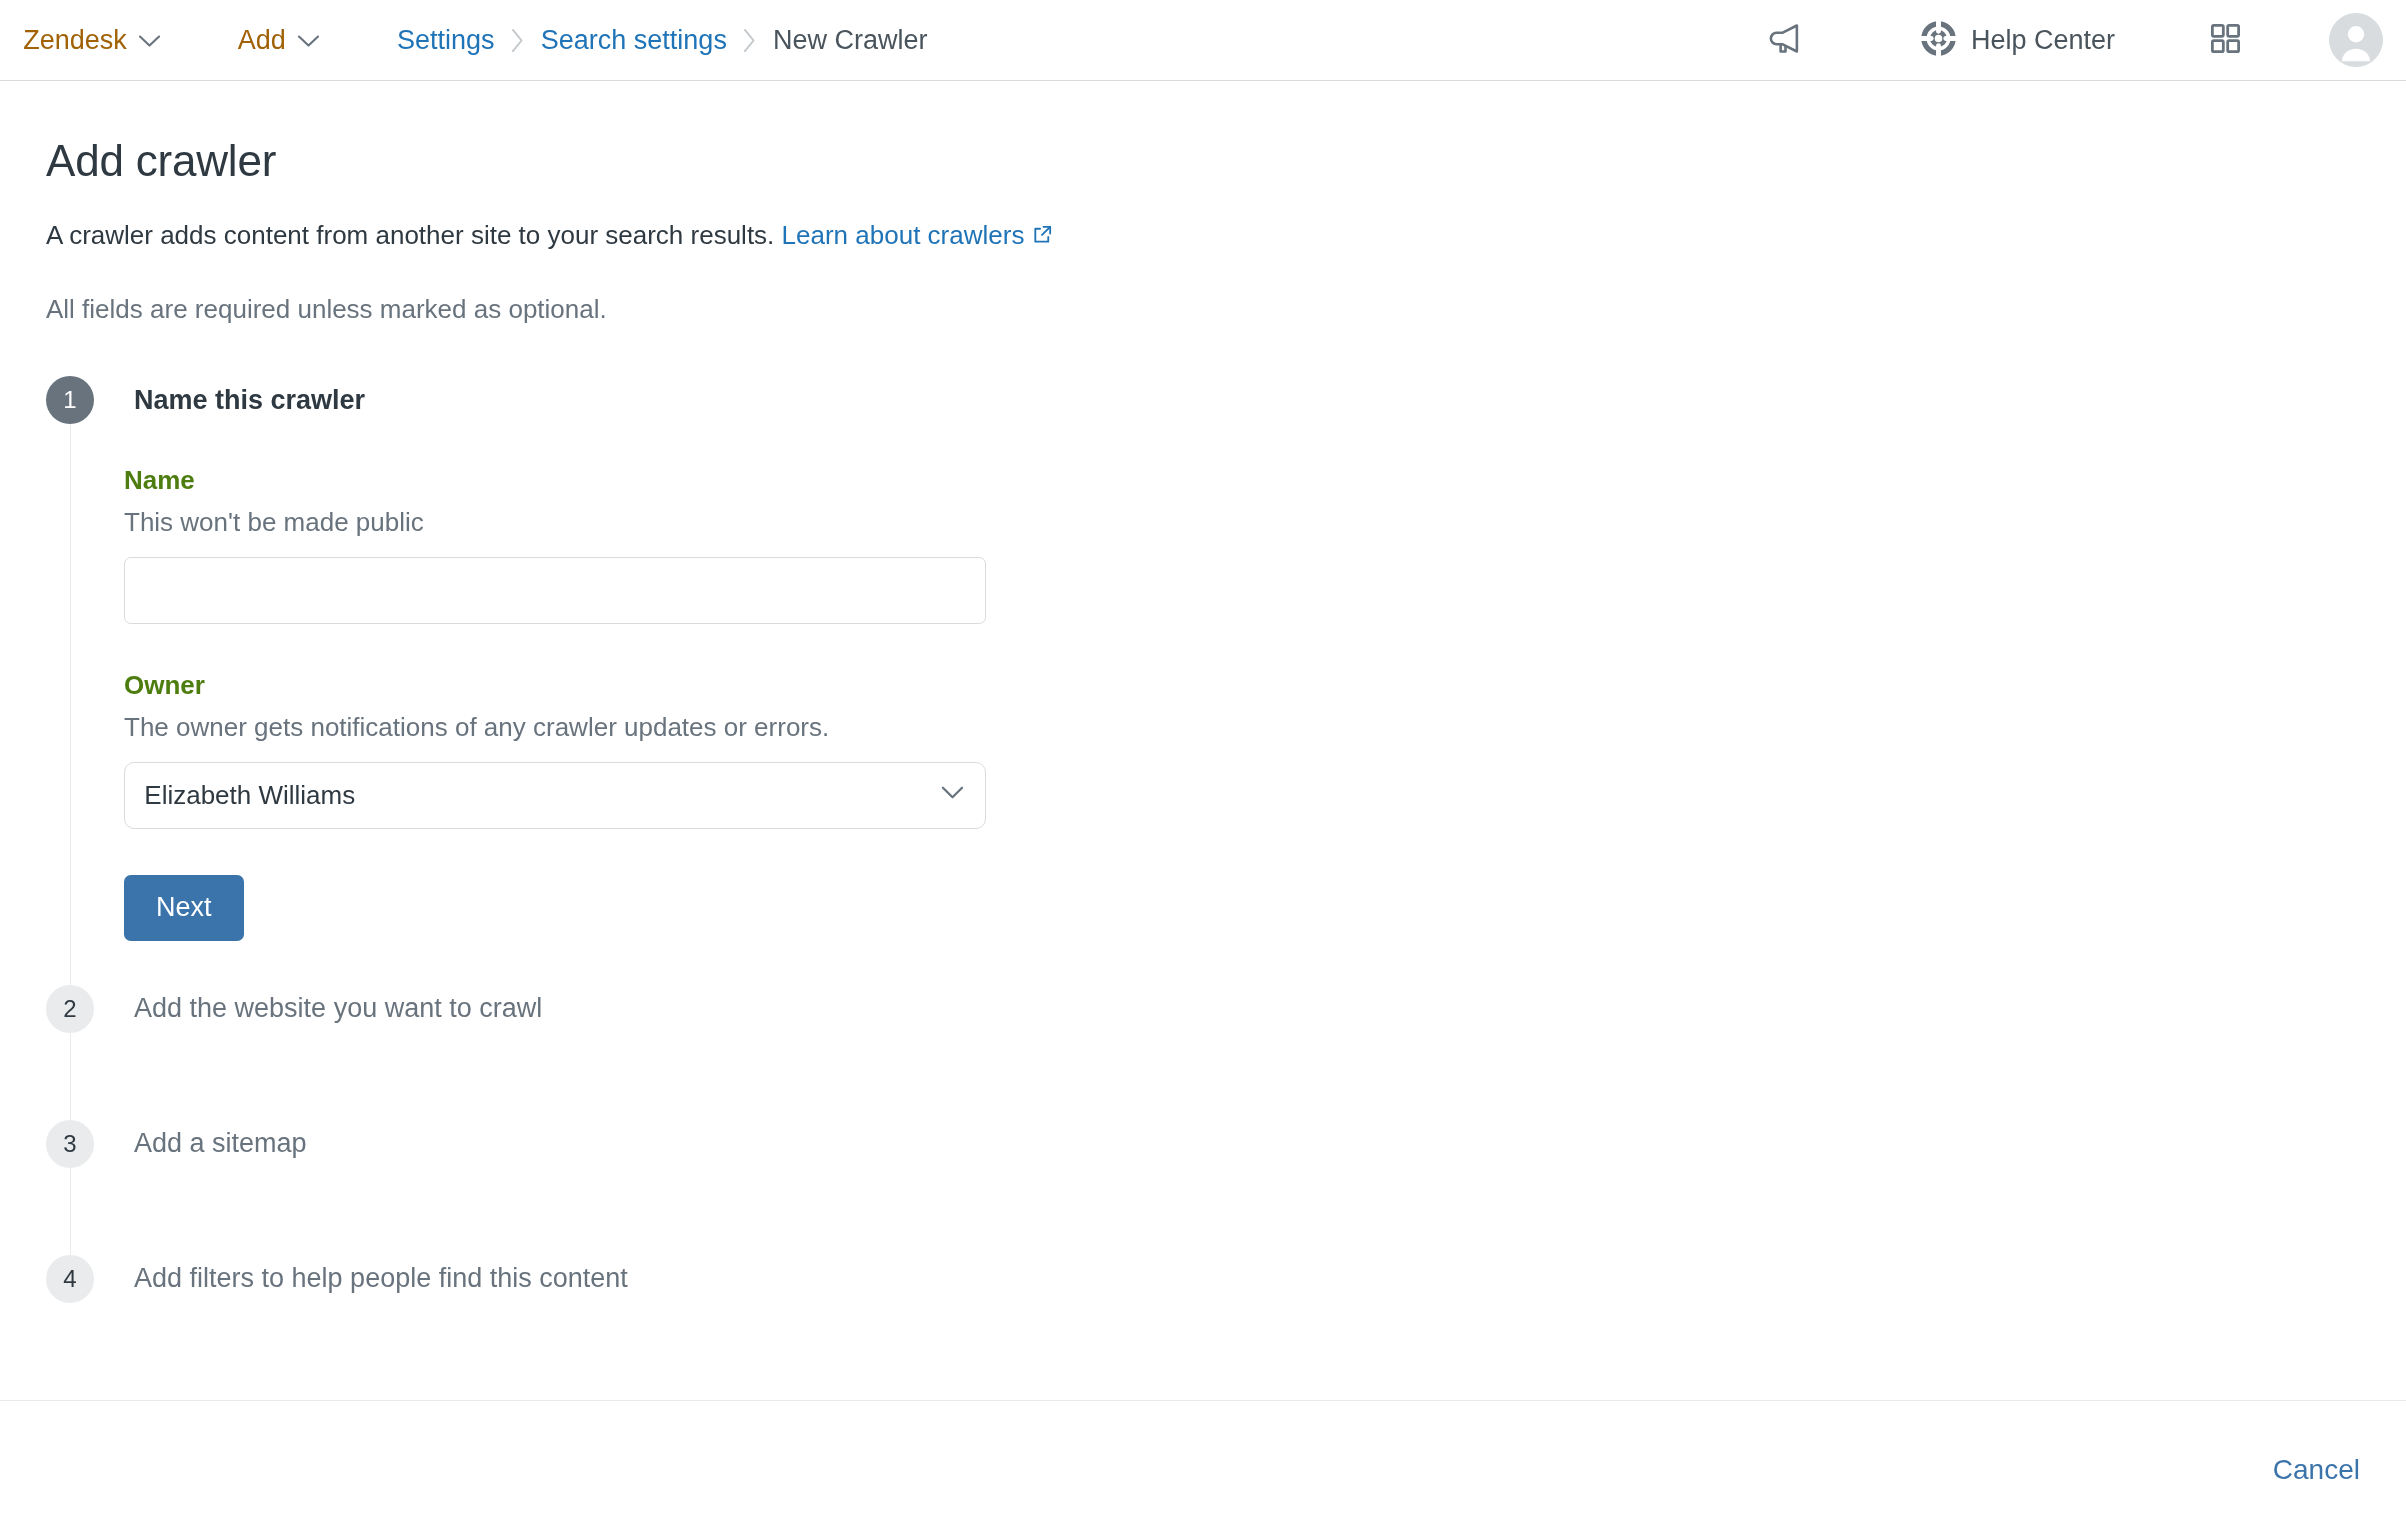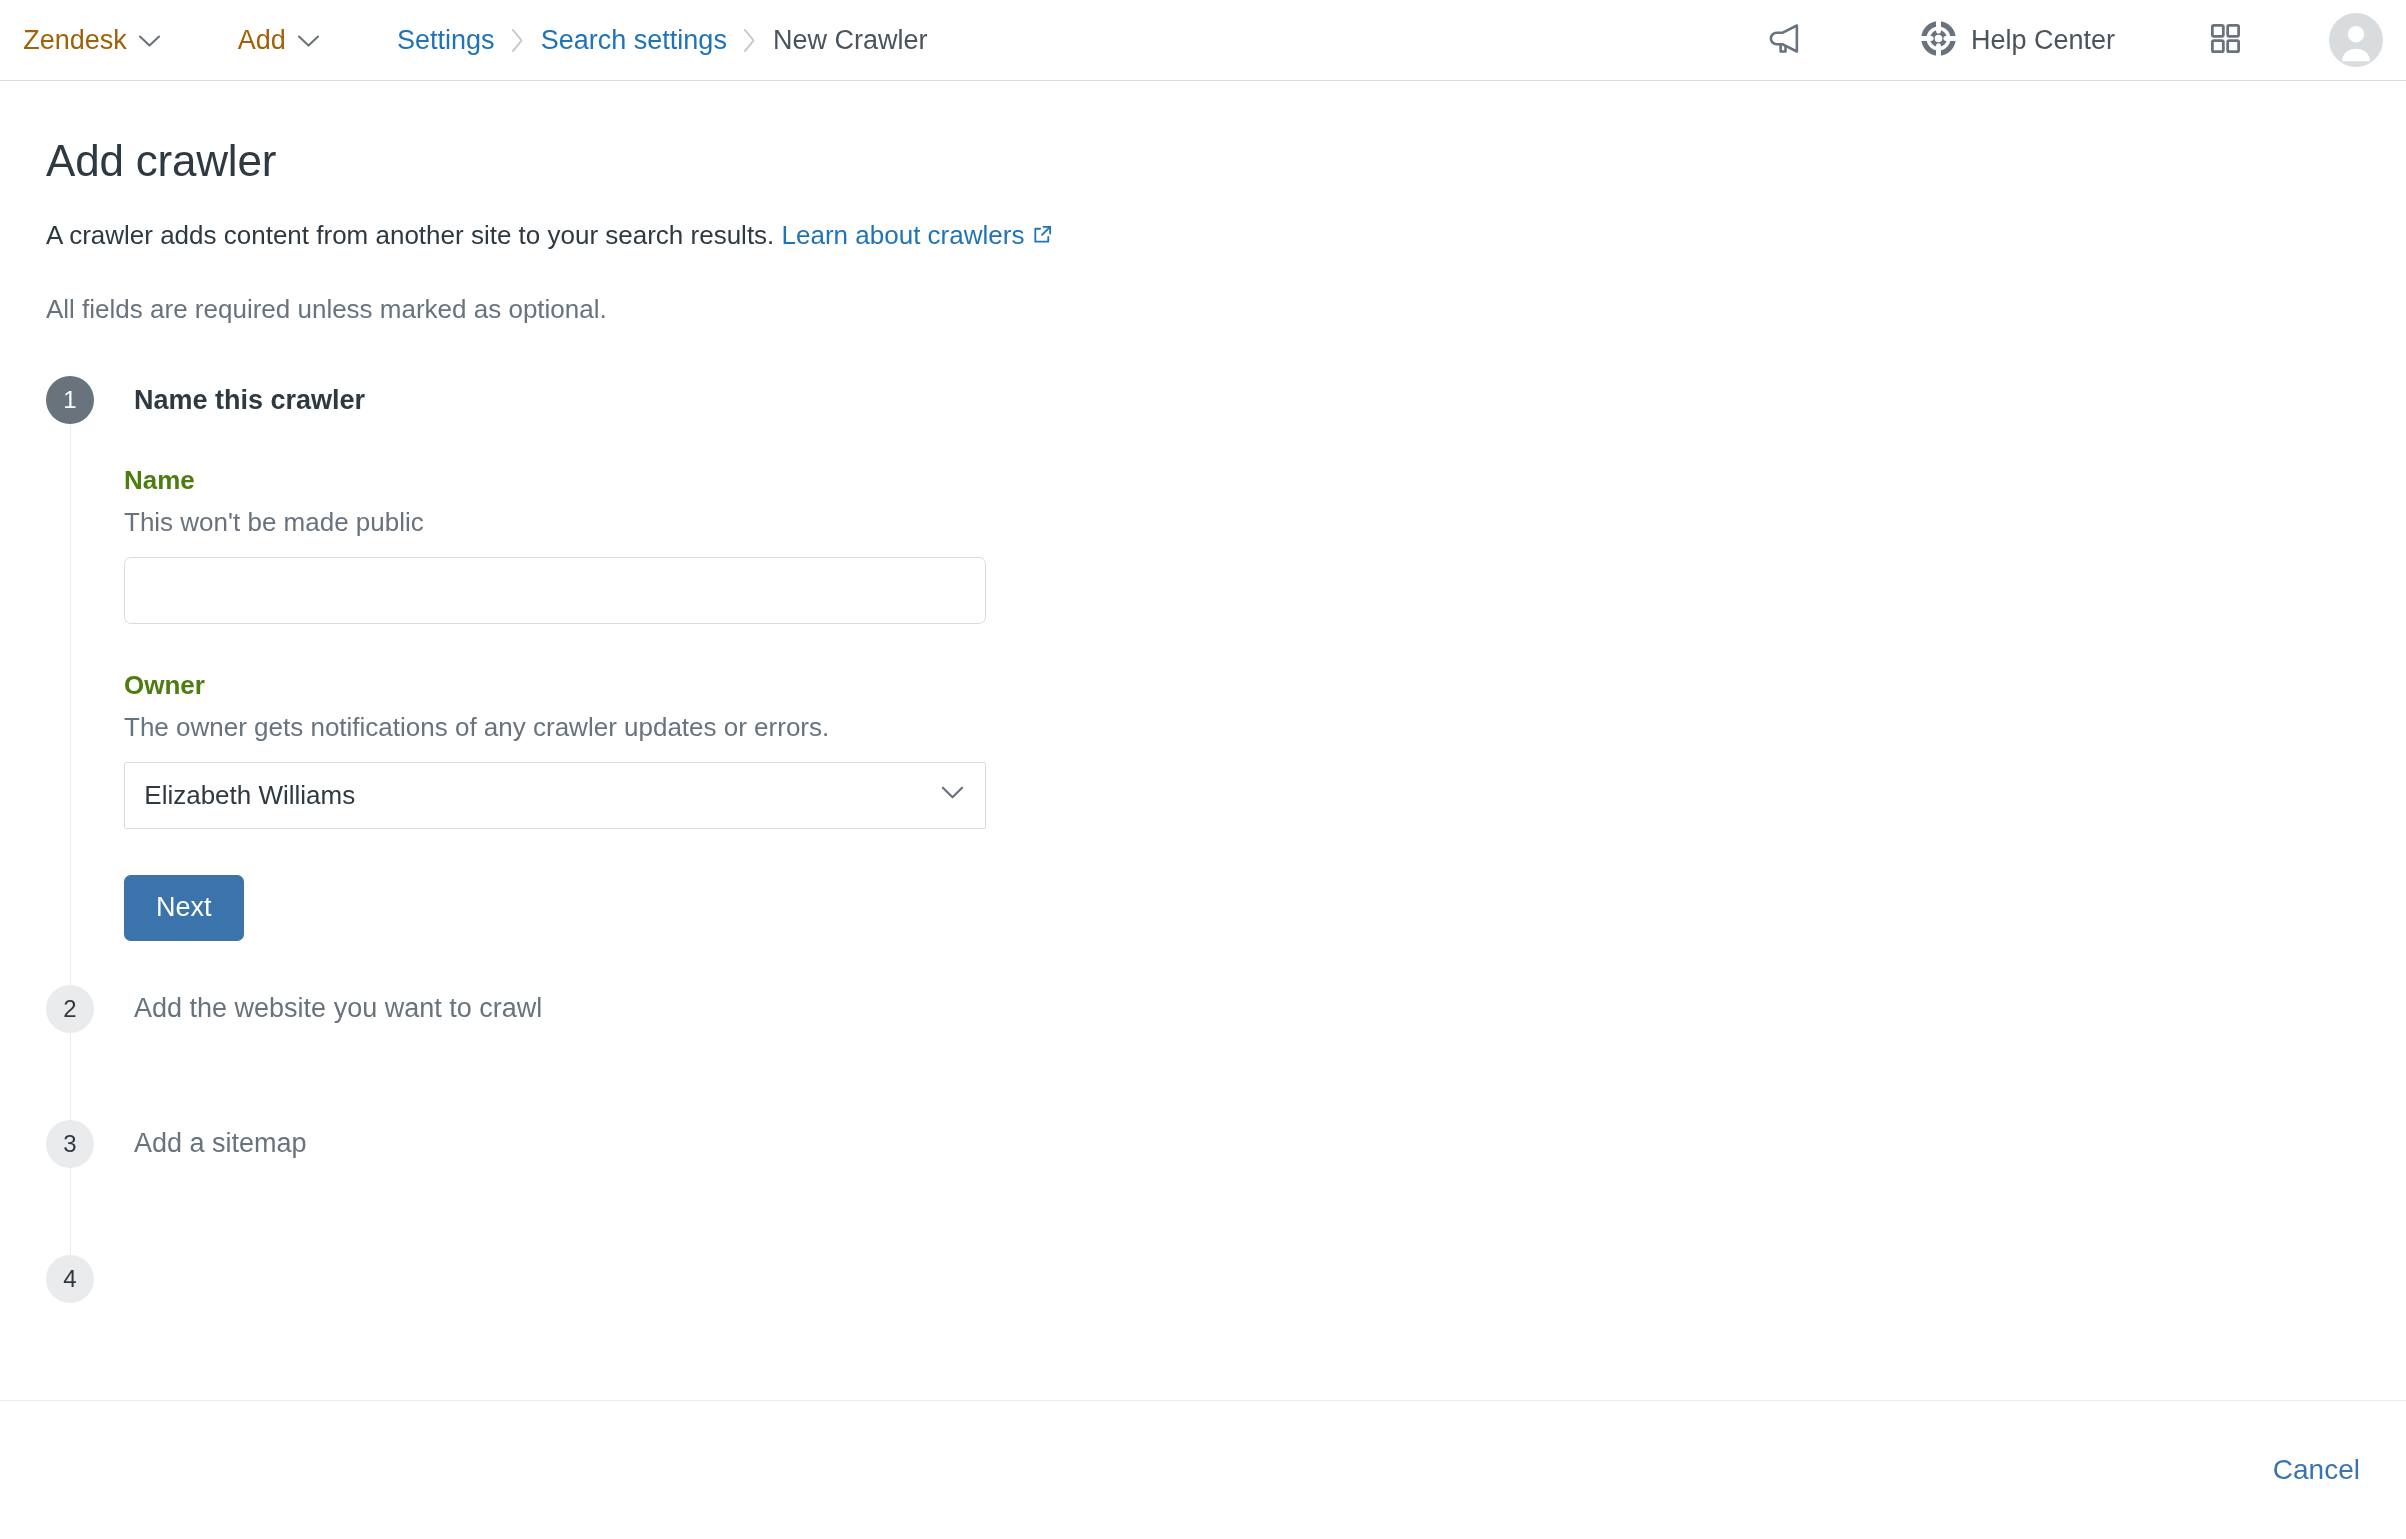--- a/index.html
+++ b/index.html
@@ -98,21 +98,21 @@
     border: 1.9px solid #d8dcde; border-radius: 6.8px;
     background: #fff; font-size: 26px; color: #2f3941;
     padding: 0 19.3px; outline: none;
     font-family: "Liberation Sans", sans-serif;
   }
 
   .field-block + .field-block { margin-top: 46px; }
 
   .select-wrap {
     margin-top: 19.3px; width: 862px; height: 67px;
-    border: 1.9px solid #d8dcde; border-radius: 2px;
+    border: 1.9px solid #d8dcde; border-radius: 10px;
     background: #fff; display: flex; align-items: center;
     padding: 0 19.3px; cursor: pointer; position: relative;
   }
   .select-value { font-size: 26px; color: #2f3941; }
   .select-caret { position: absolute; right: 21px; top: 50%; transform: translateY(-50%); }
 
   .next-btn {
     margin-top: 46px; display: inline-flex; align-items: center; justify-content: center;
     height: 66px; padding: 0 32px; border-radius: 6.8px;
     background: #3a74ab; color: #ffffff; font-size: 27px;
@@ -276,20 +276,21 @@
           <div class="step-head">
             <div class="circle inactive">3</div>
             <div class="step-title inactive">Add a sitemap</div>
           </div>
           <div class="step-gap"></div>
         </div>
 
         <div class="step">
           <div class="step-head">
             <div class="circle inactive">4</div>
+            <div class="step-title inactive">Add filters to help people find this content</div>
           </div>
         </div>
 
       </div>
     </div>
   </div>
 
   <div class="footer">
     <a class="cancel-link" href="#">Cancel</a>
   </div>

